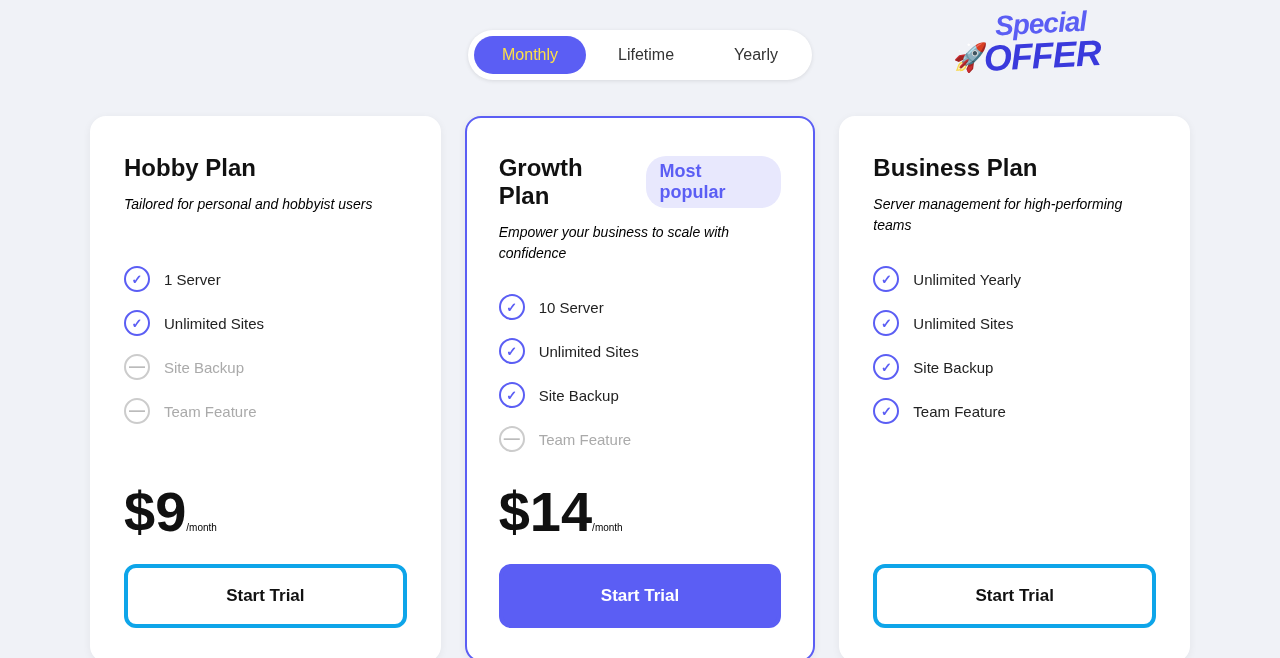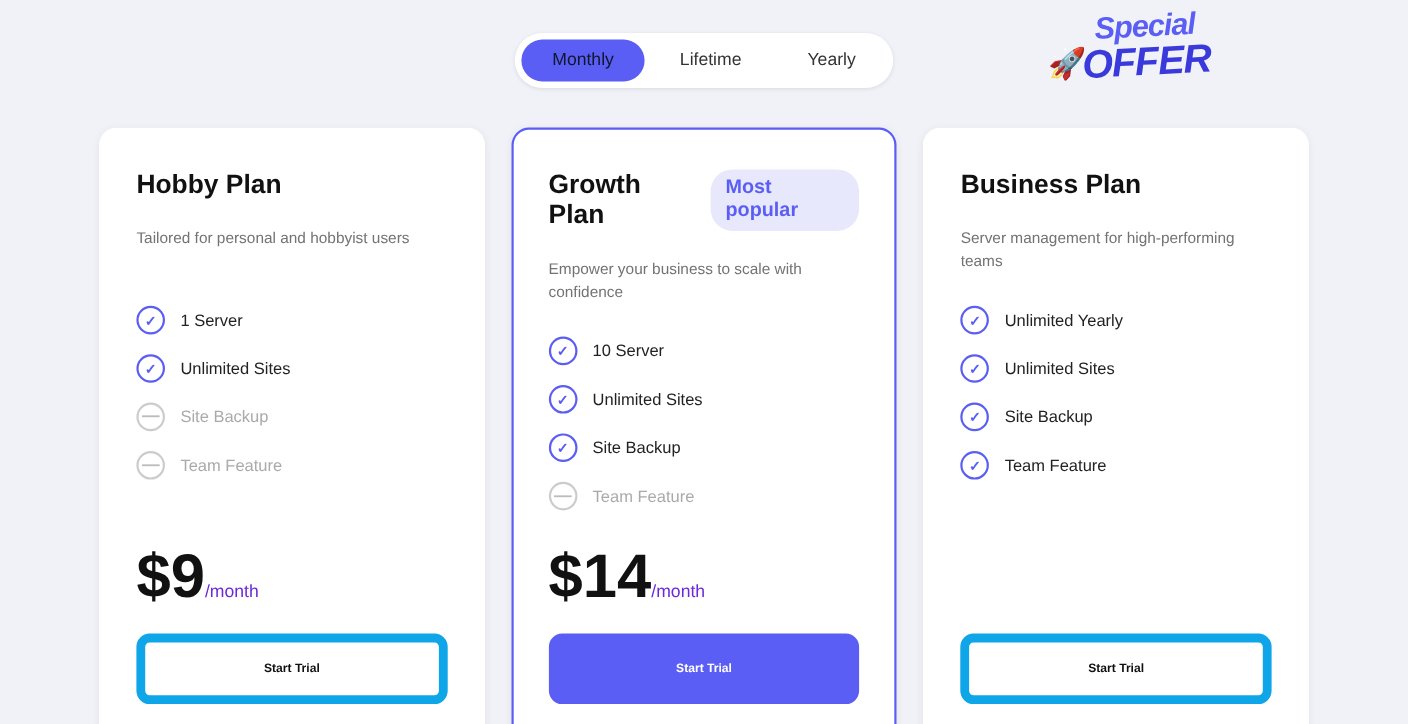--- a/index.html
+++ b/index.html
@@ -39,21 +39,21 @@
       cursor: pointer;
       font-size: 16px;
       font-weight: 500;
       transition: all 0.2s;
       background: transparent;
       color: #333;
     }
 
     .toggle-btn.active {
       background: #5b5ef4;
-      color: #0f172a;
+      color: #fde047;
     }
 
     .special-offer {
       position: absolute;
       right: 160px;
       top: -20px;
     }
 
     .special-offer-text {
       font-size: 32px;
@@ -103,45 +103,47 @@
       border: 2px solid transparent;
     }
 
     .plan-card.popular {
       border: 2px solid #5b5ef4;
       background: #fff;
     }
 
     .plan-header {
       display: flex;
+      align-items: center;
       gap: 12px;
-      margin-bottom: 24px;
+      margin-bottom: 12px;
     }
 
     .plan-name {
       font-size: 24px;
       font-weight: 800;
       color: #111;
     }
 
     .most-popular-badge {
       background: #e8e8fd;
       color: #5b5ef4;
       font-size: 18px;
       font-weight: 600;
       padding: 5px 14px;
       border-radius: 20px;
     }
 
     .plan-desc {
       font-size: 14px;
-      color: #737373;
+      color: #000000;
       line-height: 1.5;
       margin-bottom: 24px;
       min-height: 48px;
+      font-style: italic;
     }
 
     .feature-list {
       list-style: none;
       display: flex;
       flex-direction: column;
       gap: 18px;
       margin-bottom: 32px;
       flex: 1;
     }
@@ -191,31 +193,31 @@
     }
 
     .price-amount {
       font-size: 56px;
       font-weight: 900;
       color: #111;
       line-height: 1;
     }
 
     .price-period {
-      font-size: 16px;
-      color: #6d28d9;
+      font-size: 10px;
+      color: #000000;
       font-weight: 400;
     }
 
     .start-trial-btn {
       width: 100%;
       padding: 18px;
       border-radius: 12px;
-      border: 8px solid #0ea5e9;
-      font-size: 11px;
+      border: 4px solid #0ea5e9;
+      font-size: 17px;
       font-weight: 700;
       cursor: pointer;
       background: transparent;
       color: #111;
       transition: all 0.2s;
     }
 
     .start-trial-btn.primary {
       background: #5b5ef4;
       border-color: #5b5ef4;

